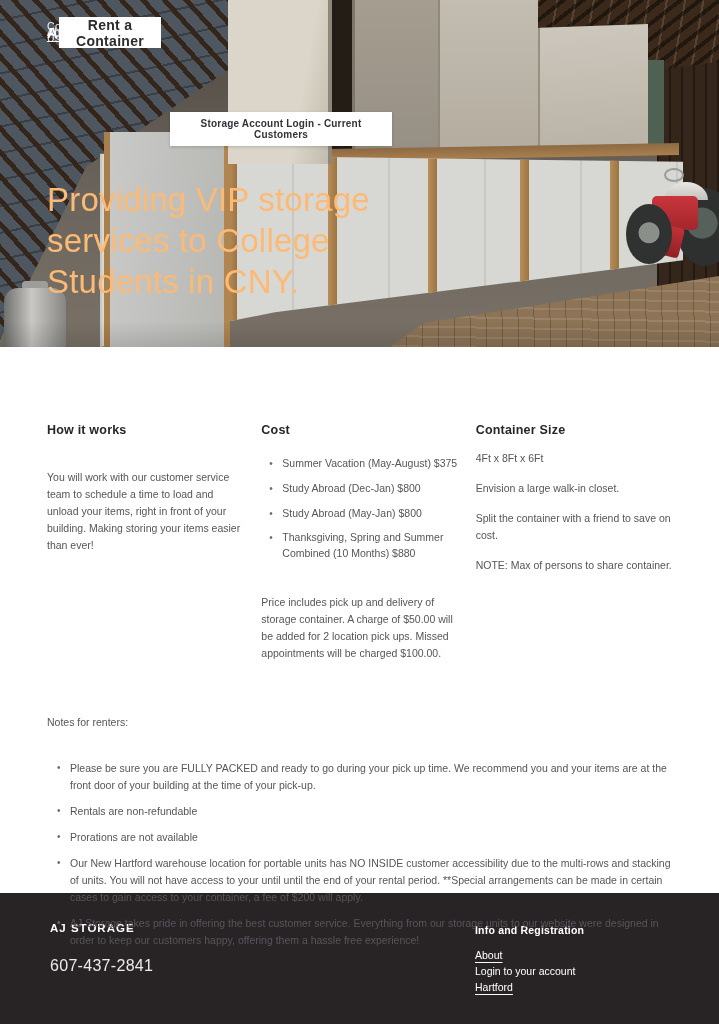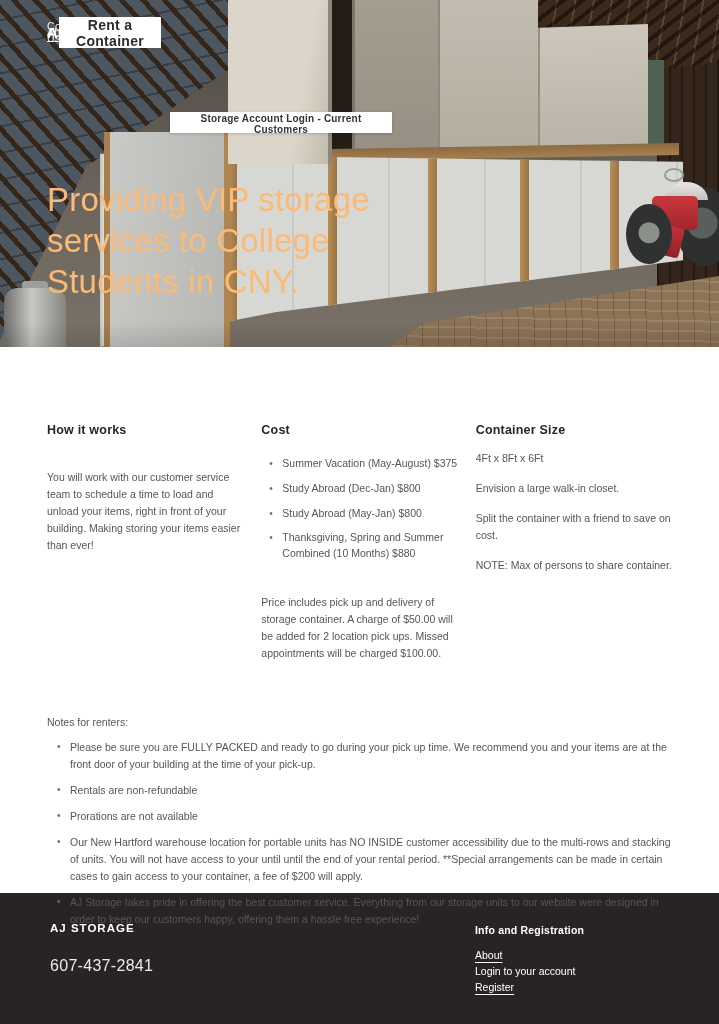--- a/index.html
+++ b/index.html
@@ -68,21 +68,21 @@
   
   .topbar { position:absolute; left:0; right:0; top:0; height:64px; padding:0 47px 0 47px;
     display:flex; align-items:center; z-index:5; }
   .logo { color:#ffffff; font-size:15px; font-weight:600; letter-spacing:1.5px; }
   .nav { margin-left:auto; display:flex; align-items:center; gap:19px; }
   .nav a { color:rgba(255,255,255,.93); font-size:10.5px; text-decoration:none; letter-spacing:.3px; }
   .nav a.active { text-decoration:underline; text-underline-offset:5px; text-decoration-thickness:1px; }
   .cta-btn { margin-left:12px; background:#ffffff; color:#2b2b30; border:none; cursor:pointer;
     font-family:inherit; font-size:14px; font-weight:600; letter-spacing:.3px; padding:0 17px; height:31px; }
 
-  .login-btn { position:absolute; left:170px; top:112px; width:222px; height:21px; z-index:4;
+  .login-btn { position:absolute; left:170px; top:112px; width:222px; height:34px; z-index:4;
     background:#ffffff; border:none; cursor:pointer; font-family:inherit;
     font-size:10px; font-weight:600; color:#32323a; letter-spacing:.2px;
     box-shadow:0 1px 3px rgba(0,0,0,.18); }
 
   .hero-heading { position:absolute; left:47px; top:158px; width:378px; z-index:4;
     color:#fdba74; font-size:33px; line-height:1.24; font-weight:500; letter-spacing:.2px; }
 
   
   .content { width:719px; height:546px; padding:76px 44px 0 47px; background:#ffffff; }
   .cols { display:grid; grid-template-columns:1fr 1fr 1fr; column-gap:15px; min-height:228px; }
@@ -90,21 +90,21 @@
   .col p { margin:32px 0 0; font-size:10.5px; line-height:1.62; color:#55555b; }
   .col p.tight { margin:13px 0 0; }
   .bullets { list-style:none; margin:19px 0 0; padding:0 0 0 8px; }
   .bullets li { position:relative; padding-left:13px; margin-bottom:9px;
     font-size:10.5px; line-height:1.5; color:#55555b; }
   .bullets li::before { content:"•"; position:absolute; left:0; top:0; color:#6b6b71; font-size:10px; }
   .size-lines p:first-child { margin-top:22px; }
 
   .notes { margin-top:54px; }
   .notes-title { font-size:10.5px; color:#55555b; margin:0; }
-  .notes .bullets { margin-top:11px; padding-left:10px; }
+  .notes .bullets { margin-top:32px; padding-left:10px; }
   .notes .bullets li { margin-bottom:9px; line-height:1.62; }
 
   
   footer { width:719px; height:131px; background:#282425; color:#ffffff;
     display:grid; grid-template-columns:425px 1fr; padding:29px 0 0 50px; }
   .f-brand { font-size:11.5px; font-weight:700; letter-spacing:1px; }
   .f-phone { margin-top:23px; font-size:16px; color:#eceae9; letter-spacing:.3px; }
   .f-info-title { font-size:10.5px; font-weight:700; margin:2px 0 0; letter-spacing:.2px; }
   .f-links { margin-top:13px; display:flex; flex-direction:column; gap:4px; }
   .f-links a { color:#ffffff; font-size:10.5px; text-decoration:underline; text-underline-offset:3px; width:max-content; }
@@ -201,16 +201,16 @@
 <footer>
   <div>
     <div class="f-brand">AJ STORAGE</div>
     <div class="f-phone">607-437-2841</div>
   </div>
   <div>
     <p class="f-info-title">Info and Registration</p>
     <div class="f-links">
       <a href="#">About</a>
       <a href="#" class="plain">Login to your account</a>
-      <a href="#">Register</a>
+      <a href="#">Hartford</a>
     </div>
   </div>
 </footer>
 
 </body></html>

